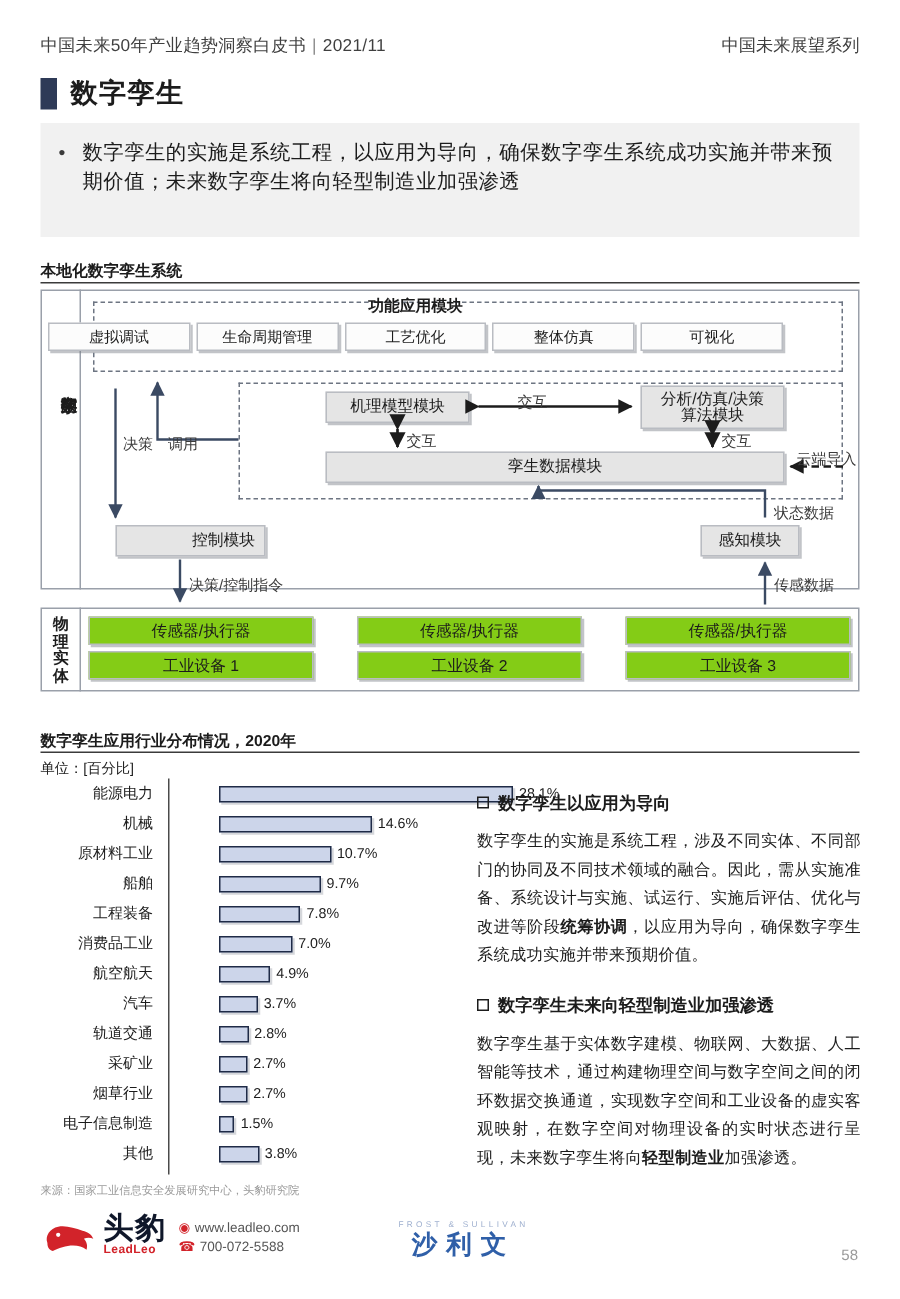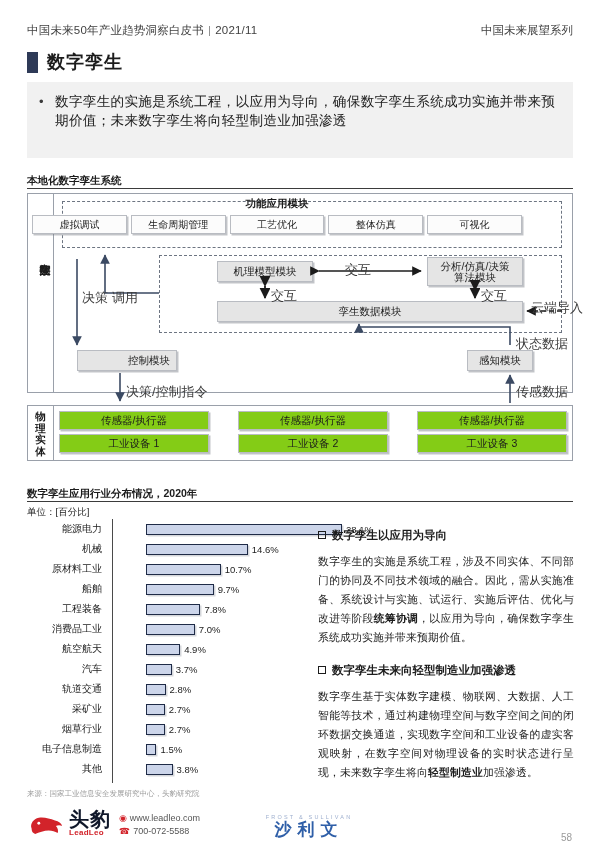--- a/index.html
+++ b/index.html
@@ -75,21 +75,21 @@
             border: 1px solid #9aa0aa; background: #fff; }
   .ph-label { position: absolute; left: 5px; top: 7px; width: 17px;
               font-size: 10.5px; font-weight: bold; line-height: 11.5px; color: #1c1c1c; text-align: center; }
   .ph-sep { position: absolute; left: 26px; top: 0; width: 1px; height: 56px; background: #9aa0aa; }
   .ph-cols { position: absolute; left: 32px; top: 6px; width: 508px; height: 46px;
              display: flex; justify-content: space-between; }
   .ph-col { width: 150px; display: flex; flex-direction: column; gap: 4px; }
   .ph-col .mod2 { background: #84cc16; border: 1px solid #b9bcc2; box-shadow: 1.5px 1.5px 0 rgba(120,124,132,.45);
                   font-size: 10.5px; height: 19px; display: flex; align-items: center; justify-content: center; }
 
-  .alabel { position: absolute; font-size: 13px; color: #3b3b3b; white-space: nowrap; }
+  .alabel { position: absolute; font-size: 10px; color: #3b3b3b; white-space: nowrap; }
   svg.arrows { position: absolute; left: 0; top: 0; width: 546px; height: 268px; overflow: visible; }
 
   
   .ch-title { position: absolute; left: 27px; top: 487px; font-size: 10.5px; font-weight: bold; color: #1c1c1c; }
   .ch-rule  { position: absolute; left: 27px; top: 501px; width: 546px; height: 1px; background: #3b3b3b; }
   .ch-unit  { position: absolute; left: 27px; top: 506px; font-size: 9.5px; color: #1c1c1c; }
 
   .chart { position: absolute; left: 27px; top: 519px; width: 285px; height: 268px; }
   .axis  { position: absolute; left: 85px; top: 0; width: 1px; height: 264px; background: #4a4a4a; }
   .rows  { position: absolute; left: 0; top: 0; width: 285px; }

